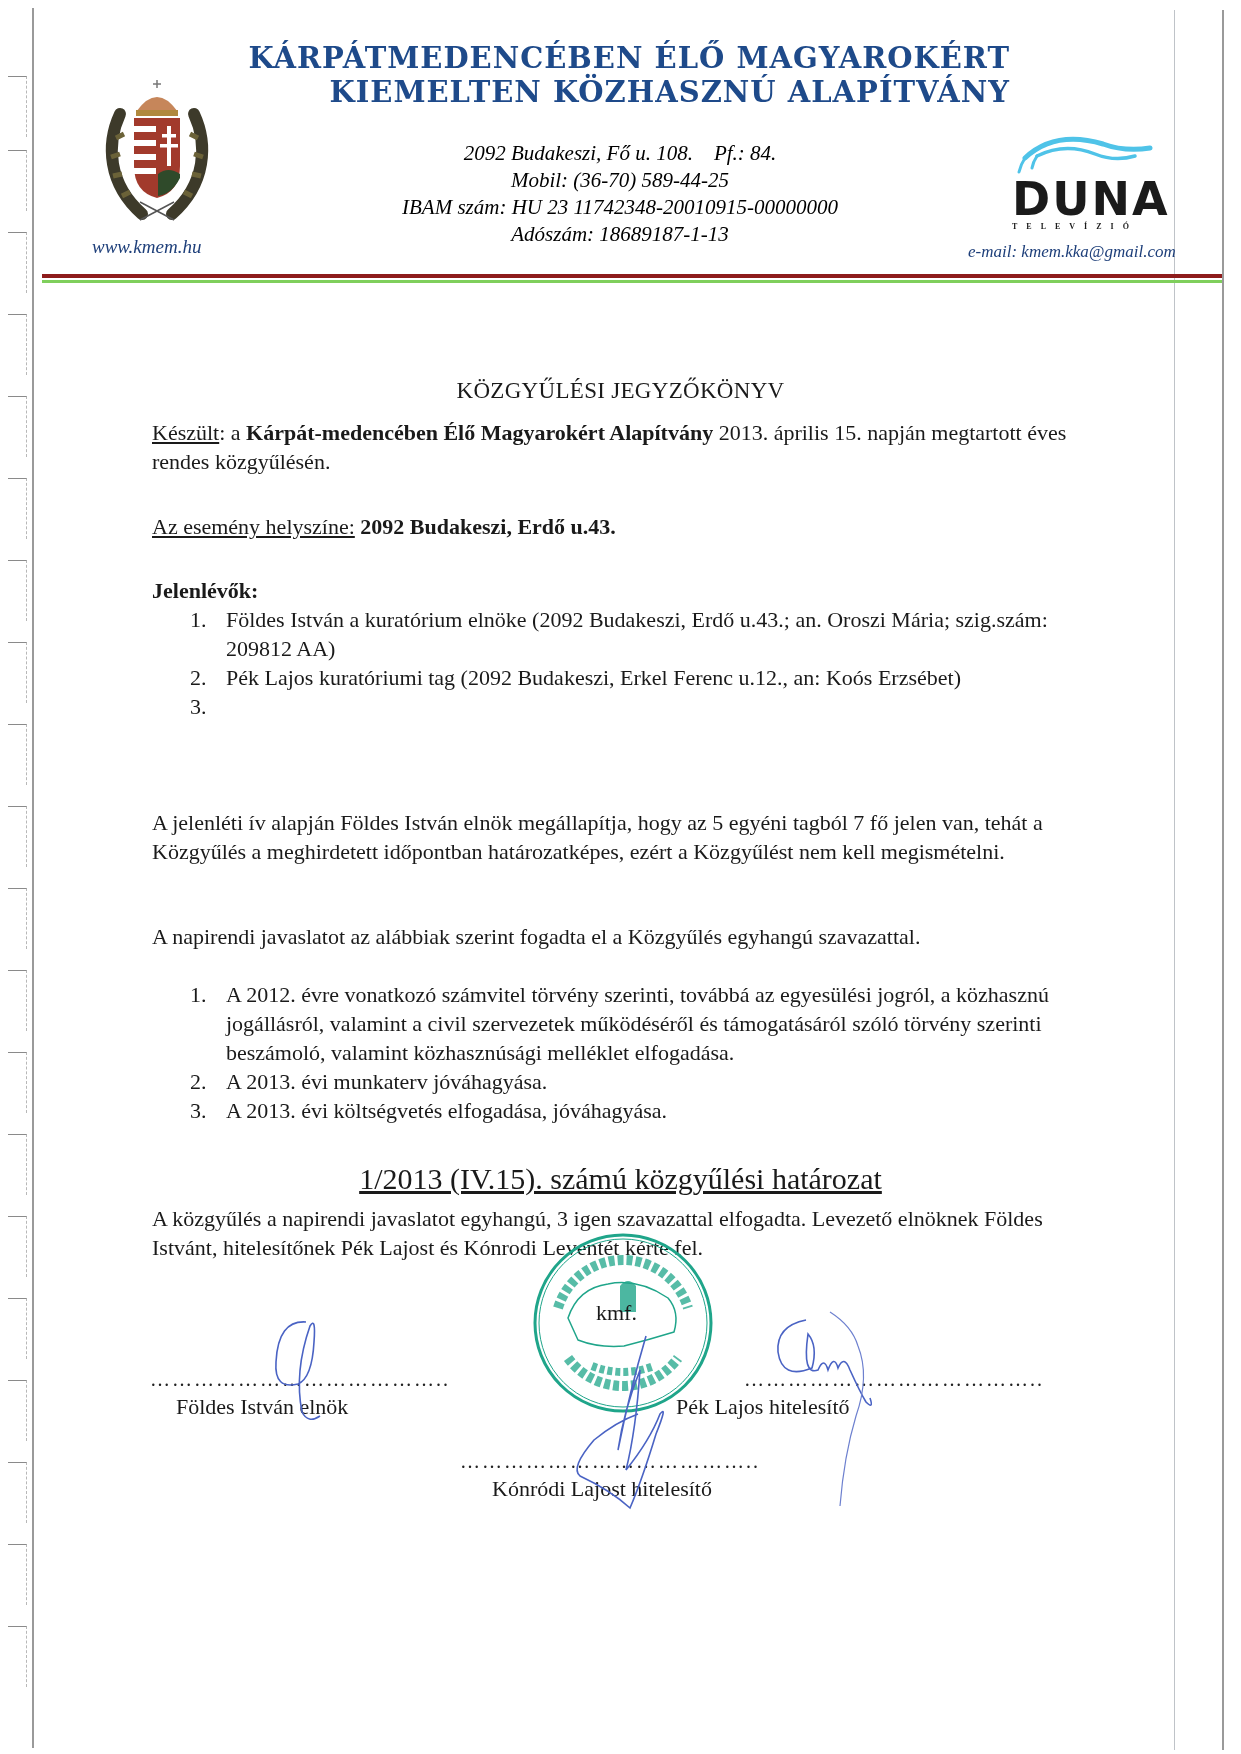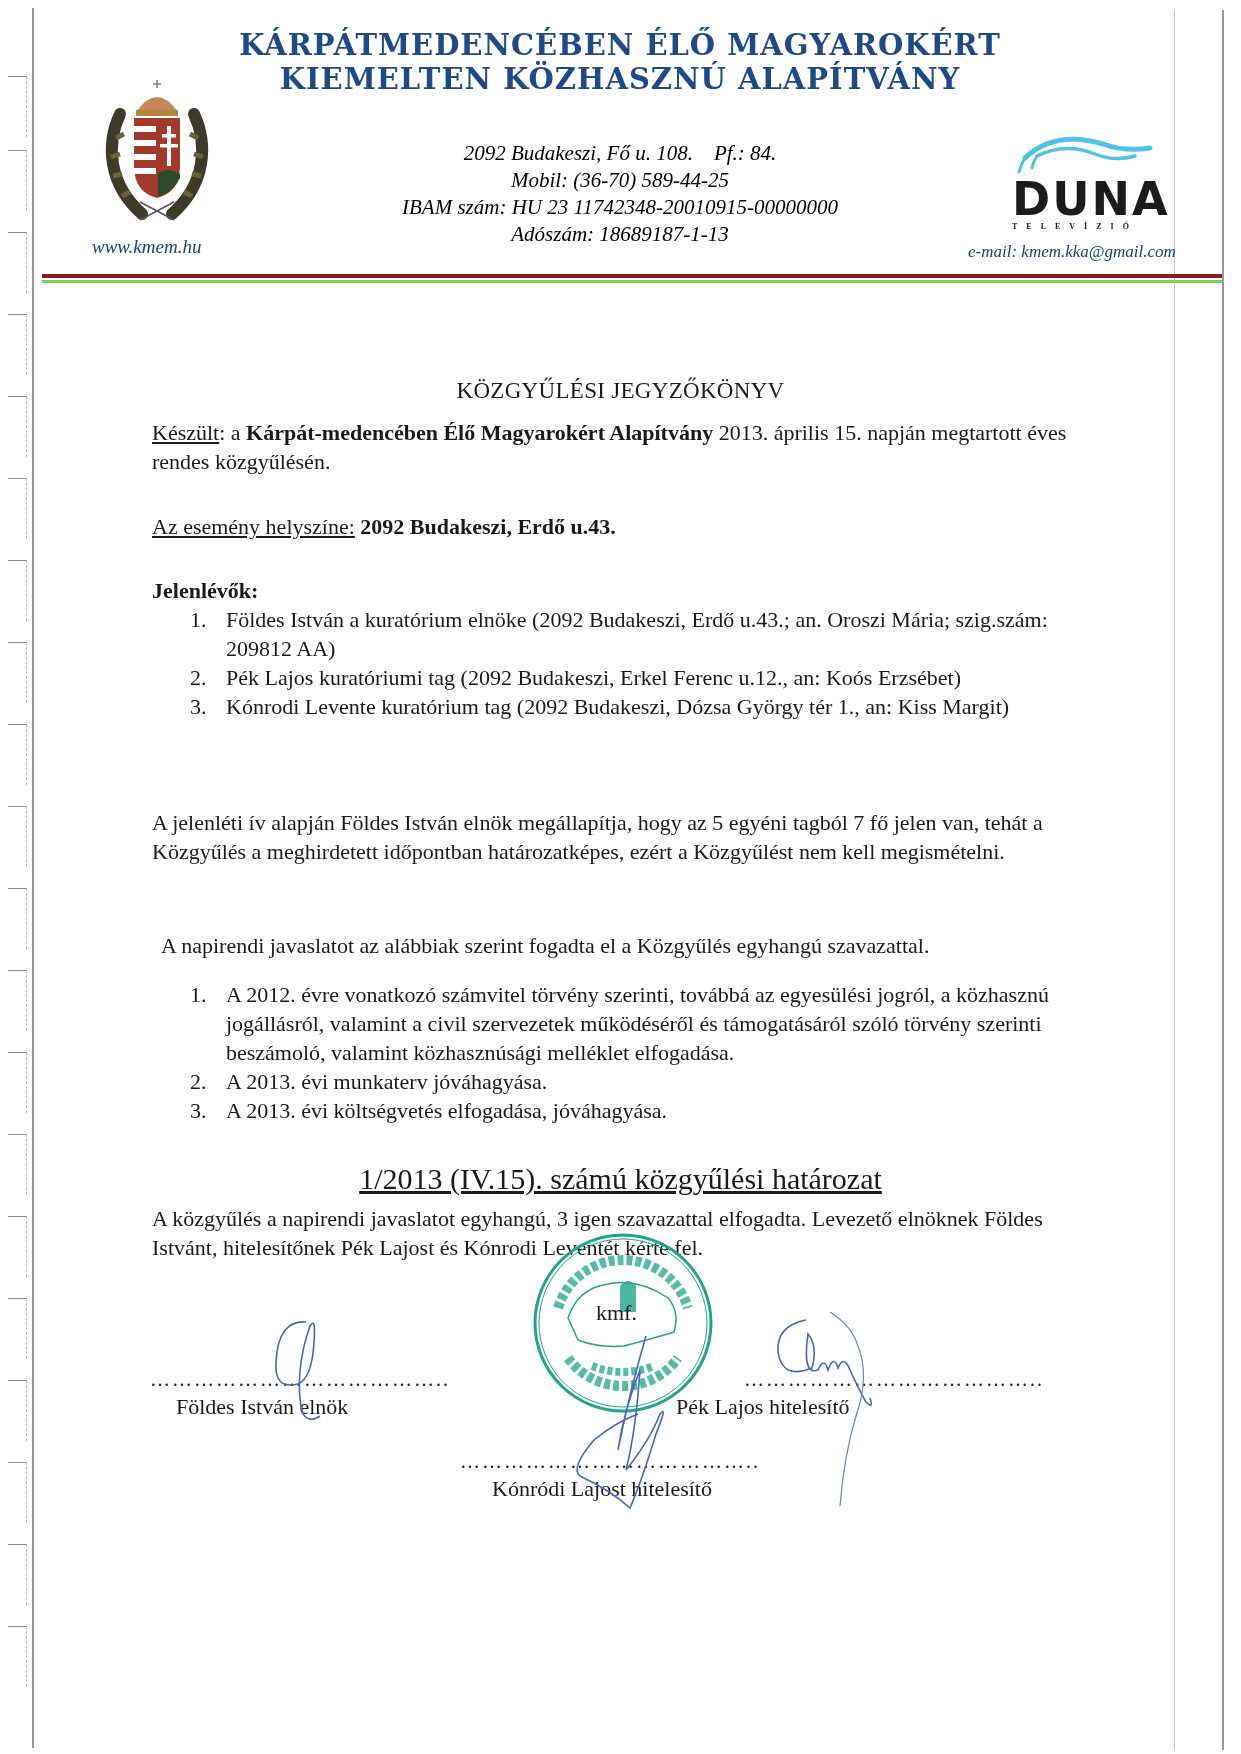--- a/index.html
+++ b/index.html
@@ -7,21 +7,21 @@
          font-family: "Liberation Serif", serif; color: #1a1a1a; }
 
   
   .scan-line-left { position: absolute; left: 32px; top: 8px; width: 2px; height: 1740px; background: #9a9a9a; }
   .scan-line-right1 { position: absolute; left: 1174px; top: 10px; width: 1px; height: 1740px; background: #bfc3c8; }
   .scan-line-right2 { position: absolute; left: 1222px; top: 10px; width: 2px; height: 1740px; background: #9a9a9a; }
   .punch-mark { position: absolute; left: 8px; width: 18px; height: 60px;
                 border-top: 1.5px solid #8a8a8a; border-right: 1px dashed #b8b8b8; }
 
   
-  .lh-title { position: absolute; left: 230px; top: 28px; width: 780px; text-align: center;
+  .lh-title { position: absolute; left: 230px; top: 41px; width: 780px; text-align: right;
               color: #1e4a8a; font-family: "DejaVu Serif", serif; font-weight: bold;
               font-size: 29px; line-height: 34px; letter-spacing: 1px; }
   .lh-title .line { display: block; }
   .lh-contact { position: absolute; left: 340px; top: 140px; width: 560px; text-align: center;
                 color: #000000; font-family: "Liberation Serif", serif; font-style: italic;
                 font-size: 21px; line-height: 27px; }
   .lh-contact div { white-space: nowrap; }
   .coat { position: absolute; left: 102px; top: 74px; width: 110px; height: 150px; }
   .web { position: absolute; left: 92px; top: 236px; color: #1e3f7a; font-style: italic; font-size: 19px; }
   .duna { position: absolute; left: 985px; top: 128px; width: 200px; height: 110px; }
@@ -144,27 +144,27 @@
 
   <p class="para" style="top:512px; margin:0">
     <span class="u">Az esemény helyszíne:</span><span class="b"> 2092 Budakeszi, Erdő u.43.</span>
   </p>
 
   <div class="para" style="top:576px">
     <div class="b">Jelenlévők:</div>
     <ol class="items">
       <li><span class="num">1.</span><span>Földes István a kuratórium elnöke (2092 Budakeszi, Erdő u.43.; an. Oroszi Mária; szig.szám: 209812 AA)</span></li>
       <li><span class="num">2.</span><span>Pék Lajos kuratóriumi tag (2092 Budakeszi, Erkel Ferenc u.12., an: Koós Erzsébet)</span></li>
-      <li><span class="num">3.</span><span>Kónrodi Levente kuratórium tag (2092 Budakeszi, Dózsa György tér 1., an: Kiss Margit)</span></li>
+      <li><span class="num">3.</span></li>
     </ol>
   </div>
 
   <p class="para" style="top:808px; margin:0">A jelenléti ív alapján Földes István elnök megállapítja, hogy az 5 egyéni tagból 7 fő jelen van, tehát a Közgyűlés a meghirdetett időpontban határozatképes, ezért a Közgyűlést nem kell megismételni.</p>
 
-  <p class="para" style="top:922px; margin:9px">A napirendi javaslatot az alábbiak szerint fogadta el a Közgyűlés egyhangú szavazattal.</p>
+  <p class="para" style="top:922px; margin:0">A napirendi javaslatot az alábbiak szerint fogadta el a Közgyűlés egyhangú szavazattal.</p>
 
   <ol class="items para" style="top:980px">
     <li><span class="num">1.</span><span>A 2012. évre vonatkozó számvitel törvény szerinti, továbbá az egyesülési jogról, a közhasznú jogállásról, valamint a civil szervezetek működéséről és támogatásáról szóló törvény szerinti beszámoló, valamint közhasznúsági melléklet elfogadása.</span></li>
     <li><span class="num">2.</span><span>A 2013. évi munkaterv jóváhagyása.</span></li>
     <li><span class="num">3.</span><span>A 2013. évi költségvetés elfogadása, jóváhagyása.</span></li>
   </ol>
 
   <div class="resolution-title">1/2013 (IV.15). számú közgyűlési határozat</div>
 
   <p class="para" style="top:1204px; margin:0">A közgyűlés a napirendi javaslatot egyhangú, 3 igen szavazattal elfogadta. Levezető elnöknek Földes Istvánt, hitelesítőnek Pék Lajost és Kónrodi Leventét kérte fel.</p>

